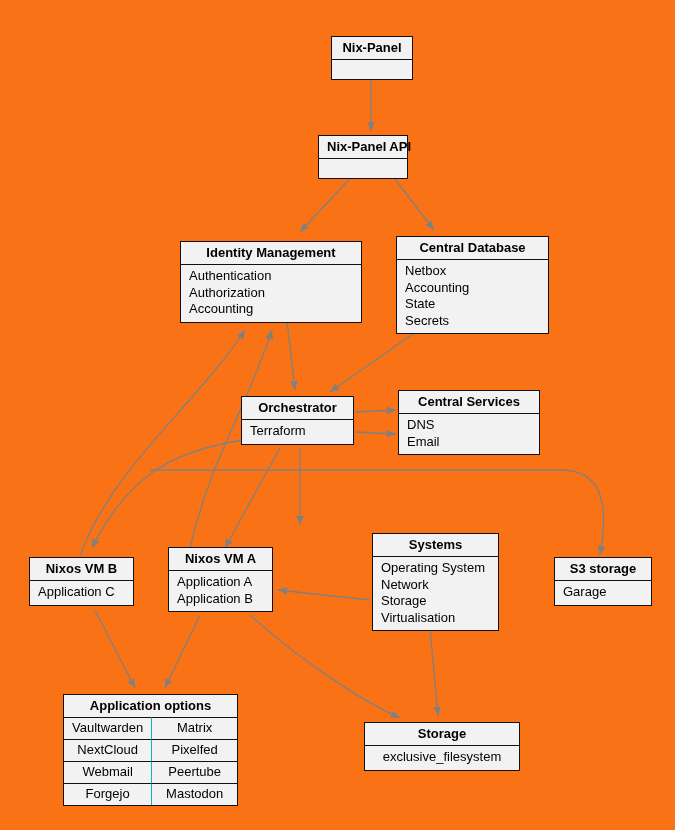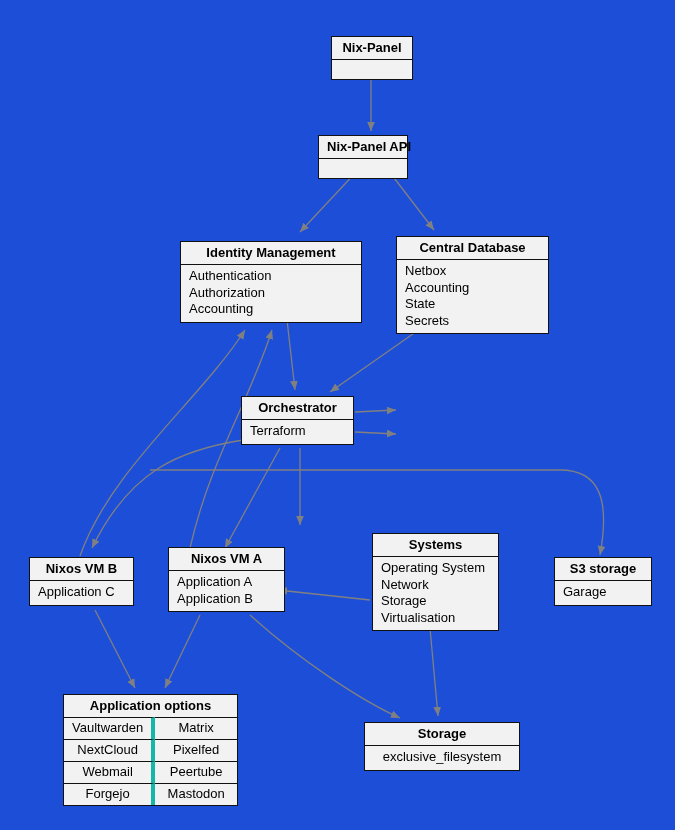--- a/index.html
+++ b/index.html
@@ -4,21 +4,21 @@
 <style>
   html, body {
     margin: 0;
     padding: 0;
     background: #000000;
   }
   #canvas {
     position: relative;
     width: 675px;
     height: 830px;
-    background: #1d4ed8;
+    background: #f97316;
     font-family: "Liberation Sans", sans-serif;
     overflow: hidden;
   }
   svg.edges {
     position: absolute;
     left: 0;
     top: 0;
     width: 675px;
     height: 830px;
     pointer-events: none;
@@ -56,21 +56,21 @@
   
   .table-node .grid {
     display: grid;
     grid-template-columns: 1fr 1fr;
   }
   .table-node .cell {
     font-size: 13px;
     padding: 2px 8px 3px 8px;
     text-align: center;
     border-top: 1px solid #111111;
-    border-right: 4px solid #14b8a6;
+    border-right: 1px solid #14b8a6;
     line-height: 16px;
     white-space: nowrap;
   }
   .table-node .cell.lastcol {
     border-right: none;
   }
 </style>
 </head>
 <body>
 
@@ -150,29 +150,36 @@
     </div>
   </div>
 
   <div class="node" style="left:241px; top:396px; width:113px;">
     <div class="title">Orchestrator</div>
     <div class="body">
       <div class="row">Terraform</div>
     </div>
   </div>
 
+  <div class="node" style="left:398px; top:390px; width:142px;">
+    <div class="title">Central Services</div>
+    <div class="body">
+      <div class="row">DNS</div>
+      <div class="row">Email</div>
+    </div>
+  </div>
 
   <div class="node" style="left:29px; top:557px; width:105px;">
     <div class="title">Nixos VM B</div>
     <div class="body">
       <div class="row">Application C</div>
     </div>
   </div>
 
-  <div class="node" style="left:168px; top:547px; width:117px;">
+  <div class="node" style="left:168px; top:547px; width:105px;">
     <div class="title">Nixos VM A</div>
     <div class="body">
       <div class="row">Application A</div>
       <div class="row">Application B</div>
     </div>
   </div>
 
   <div class="node" style="left:372px; top:533px; width:127px;">
     <div class="title">Systems</div>
     <div class="body">

